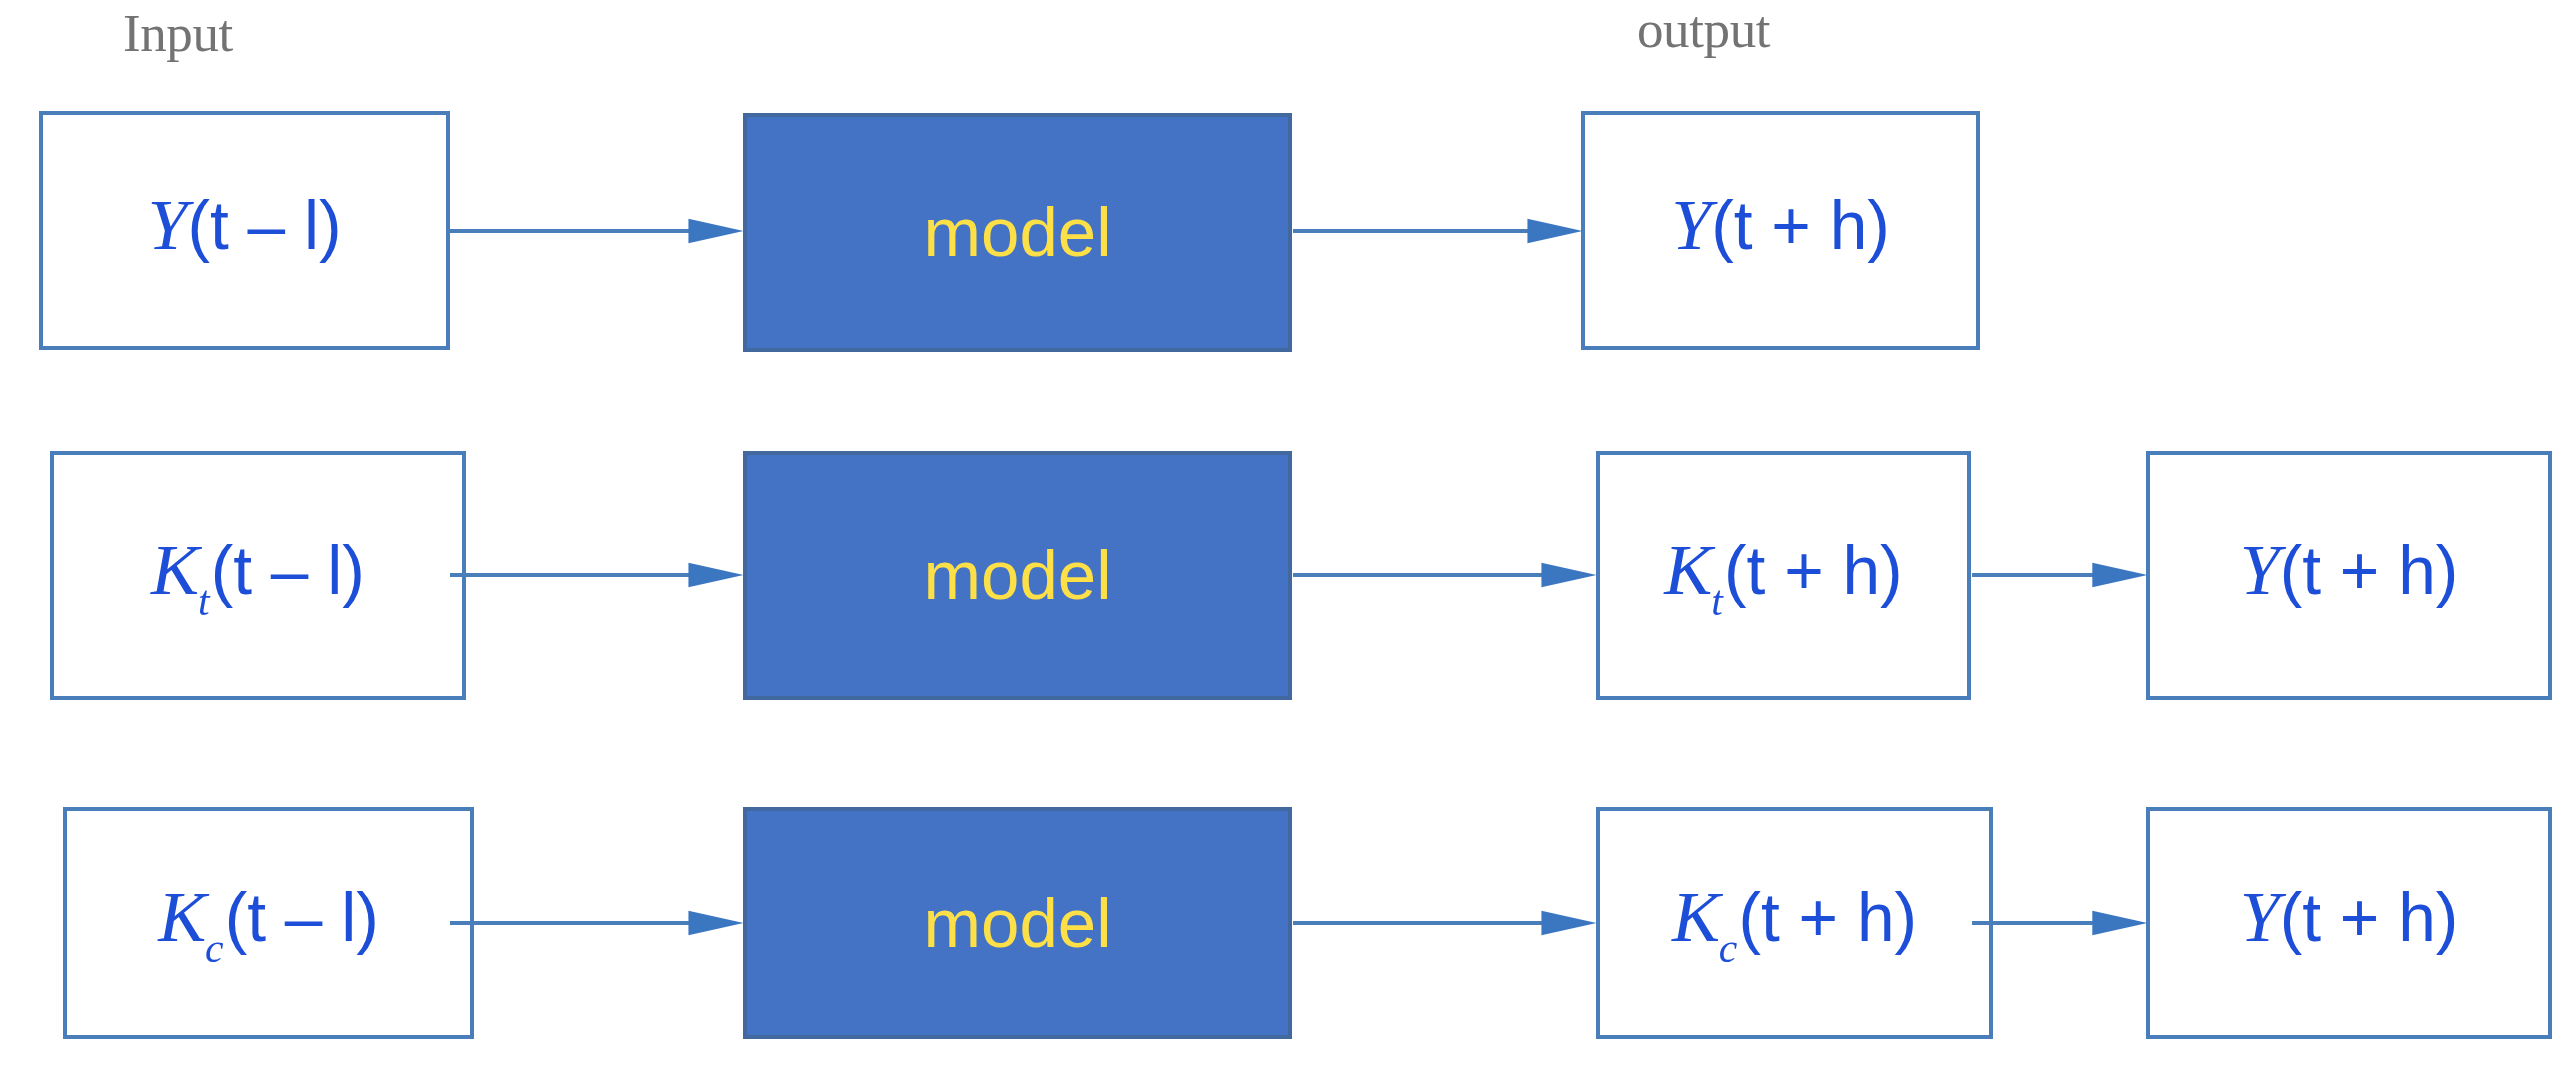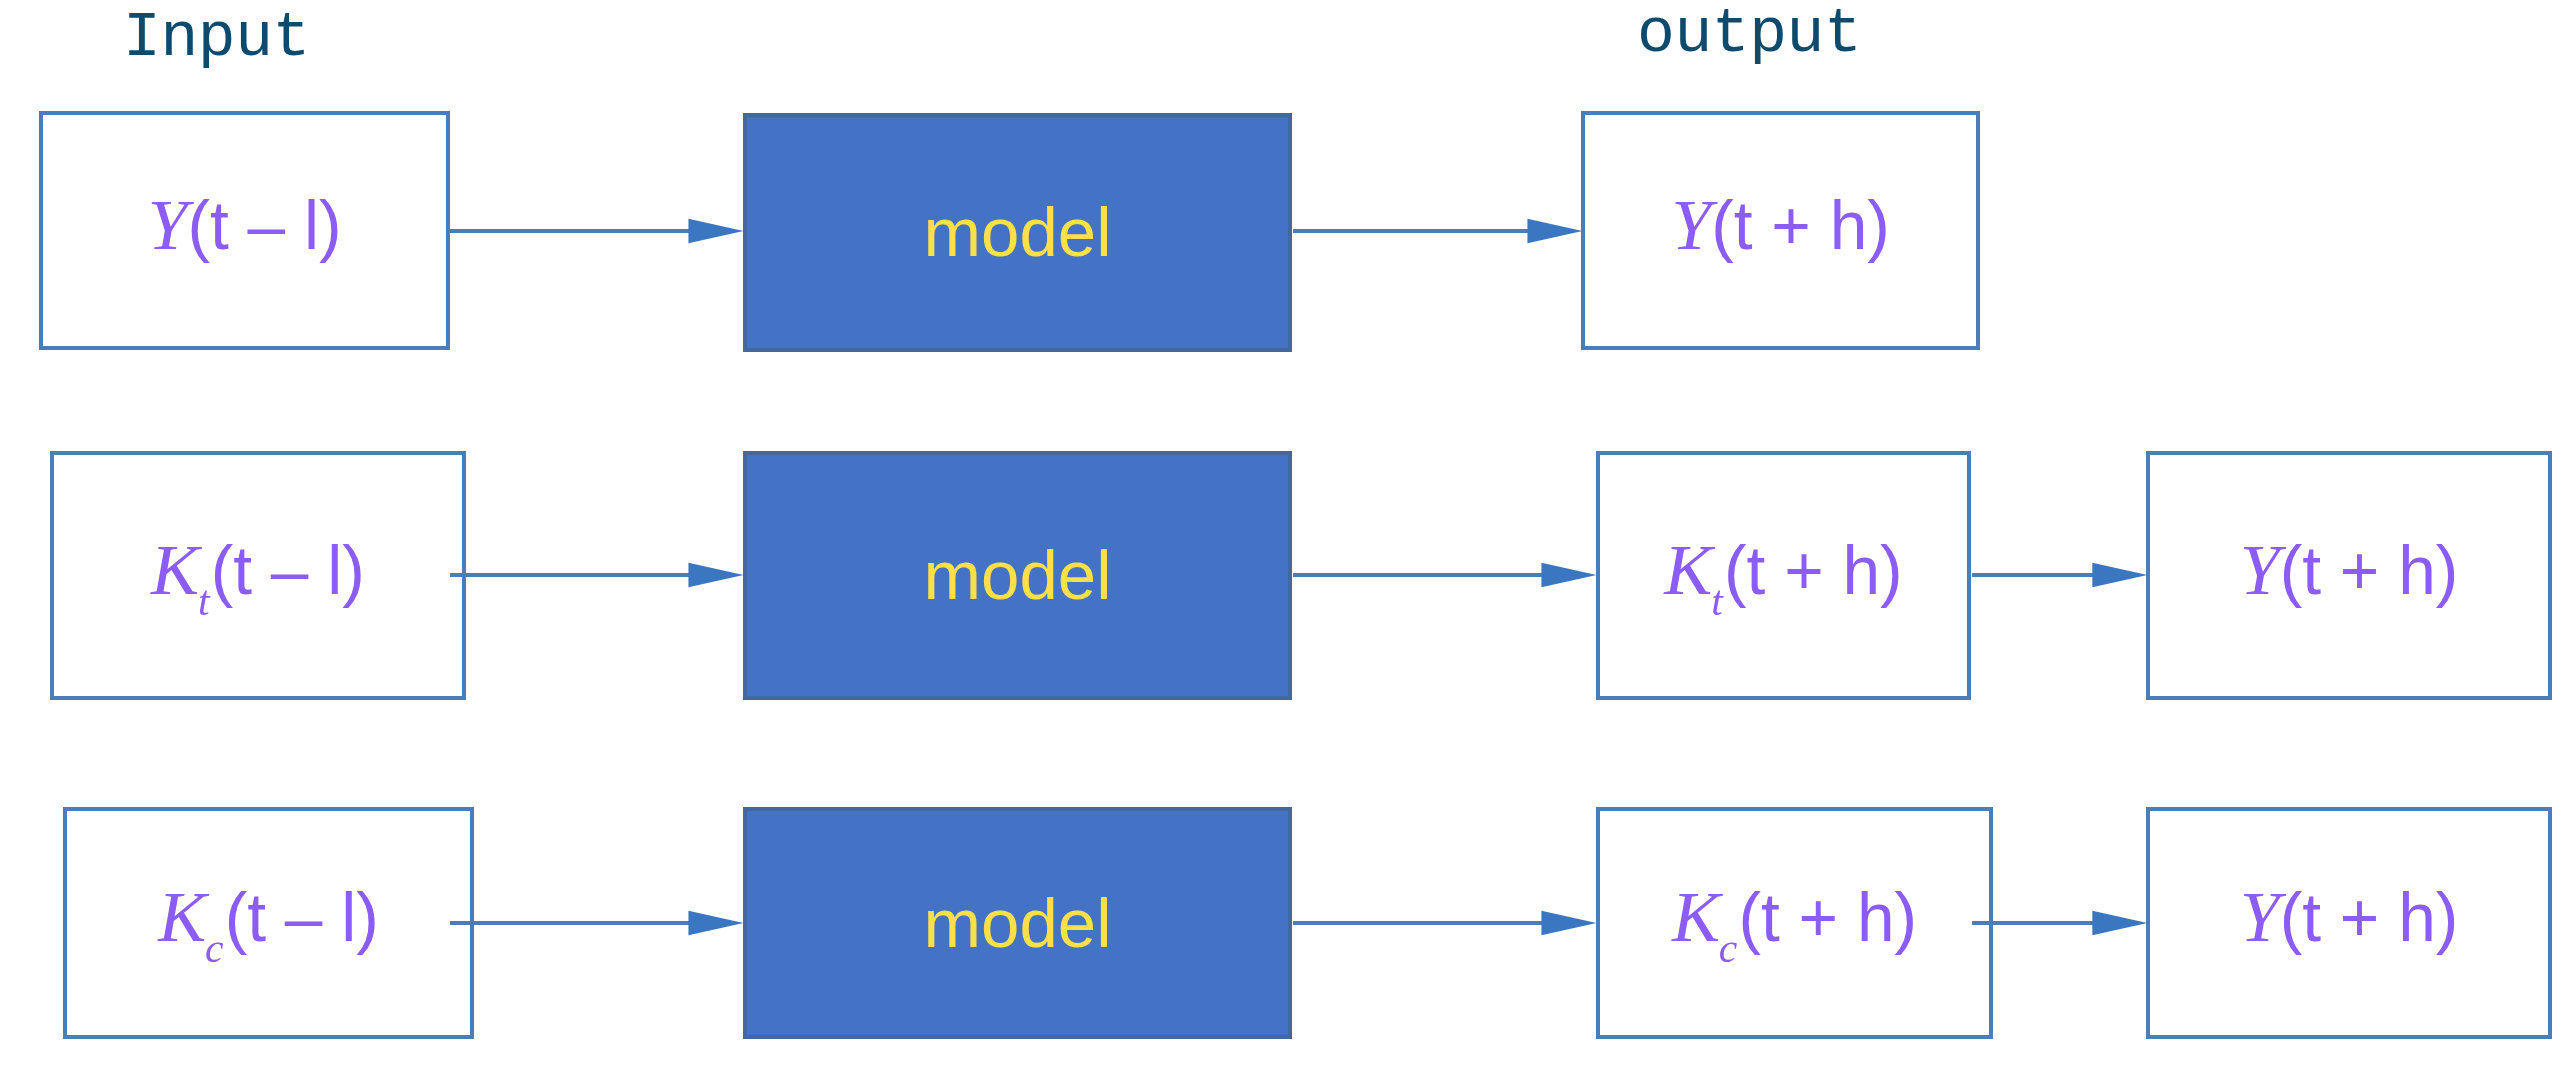--- a/index.html
+++ b/index.html
@@ -15,24 +15,24 @@
     position: relative;
     width: 2576px;
     height: 1071px;
     background: #ffffff;
     overflow: hidden;
   }
 
   
   .col-label {
     position: absolute;
-    font-family: Liberation Mono, monospace;
-    font-size: 63px;
+    font-family: Liberation Serif, serif;
+    font-size: 53px;
     line-height: 1;
-    color: #0c4a6e;
+    color: #737373;
     white-space: nowrap;
     font-weight: 400;
     letter-spacing: -0.4px;
   }
   #label-input  { left: 123px;  top: 6.6px; }
   #label-output { left: 1637px; top: 3.3px; text-align: right; }
 
   
   .box {
     position: absolute;
@@ -44,21 +44,21 @@
     border: 4.1px solid #4a7ebb;
   }
   .box.model {
     background: #4472c4;
     border: 4.1px solid #41699f;
   }
   .box-text {
     font-family: "Liberation Serif", serif;
     font-size: 72px;
     line-height: 1;
-    color: #8b5cf6;
+    color: #1d4ed8;
     white-space: nowrap;
     user-select: none;
   }
   .box-text .var {
     font-style: italic;
   }
   .box-text .sub {
     font-style: italic;
     font-size: 0.58em;
     vertical-align: sub;

